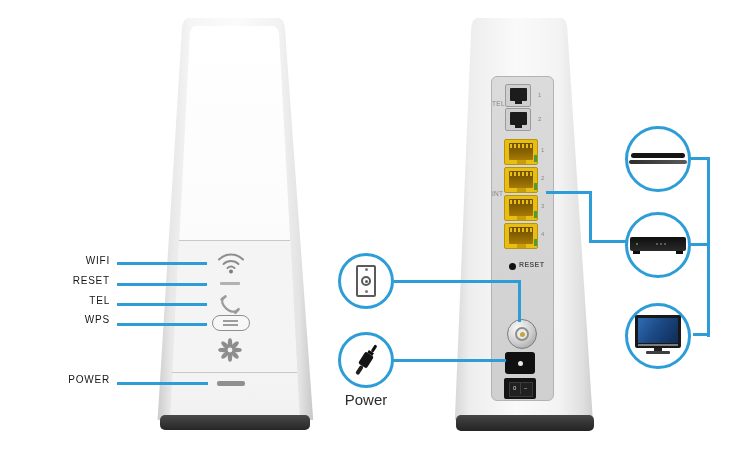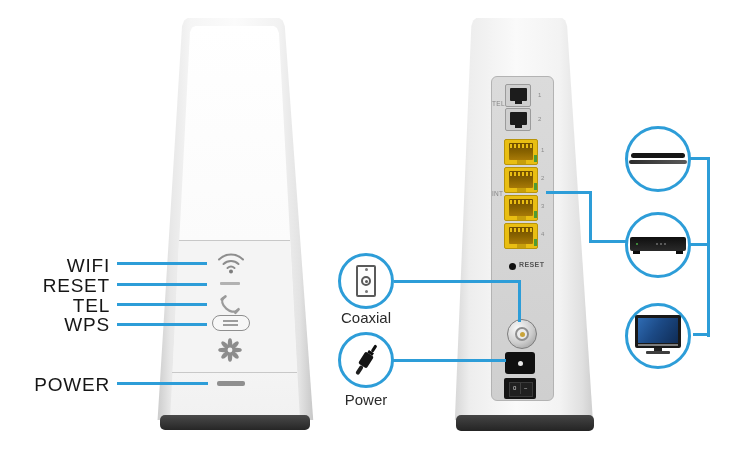--- a/index.html
+++ b/index.html
@@ -18,21 +18,21 @@
     clip-path:polygon(8.2% 0,91% 0,96.3% 100%,3.4% 100%);}
   .fd-div{background:#c8c8c8;height:1.5px;}
   .fd-base{left:160px;top:415px;width:150px;height:15px;border-radius:5px;
     background:linear-gradient(180deg,#4a4a4a,#262626);}
   .led-dash{background:#b2b2b2;border-radius:1px;}
   .wps-pill{left:212px;top:315px;width:38px;height:16px;border:1.5px solid #8f8f8f;border-radius:9px;
     background:#f7f7f7;box-sizing:border-box;}
   .wps-bar{position:absolute;left:10px;width:15px;height:1.8px;background:#9d9d9d;}
   .power-dash{left:217px;top:381px;width:28px;height:4.5px;background:#8f8f8f;border-radius:2px;}
   
-  .flabel{left:28px;width:82px;text-align:right;font-size:19px;font-weight:500;
+  .flabel{left:28px;width:82px;text-align:right;font-size:10px;font-weight:500;
     letter-spacing:.8px;color:#161616;}
   .lead{height:3px;}
   
   .bd-body{left:452px;top:18px;width:143px;height:402px;
     background:linear-gradient(90deg,#d3d3d3 0%,#ededed 12%,#fafafa 45%,#f3f3f3 75%,#e0e0e0 91%,#cbcbcb 100%);
     clip-path:polygon(2% 100%,13.5% 2%,14.8% .6%,17% 0,77% 0,79.2% .6%,80.5% 2%,98.5% 100%);}
   .bd-base{left:456px;top:415px;width:138px;height:16px;border-radius:5px;
     background:linear-gradient(180deg,#454545,#242424);}
   .bd-panel{left:491px;top:76px;width:63px;height:325px;border:1px solid #b3b3b3;border-radius:6px;
     background:linear-gradient(180deg,#dbdbdb,#cfcfcf);box-sizing:border-box;}
@@ -224,21 +224,20 @@
     <div class="abs bl" style="left:393px;top:359px;width:113px;height:3px;"></div>
   </div>
 
   <div class="grp">
     <div class="abs bcirc" style="left:338px;top:253px;width:56px;height:56px;"></div>
     <div class="abs plate"></div>
     <div class="abs plate-ring"></div>
     <div class="abs plate-dot"></div>
     <div class="abs plate-screw" style="left:364.5px;top:268px;"></div>
     <div class="abs plate-screw" style="left:364.5px;top:290px;"></div>
-    <div class="abs clabel" style="left:326px;top:309px;">Coaxial</div>
 
     <div class="abs bcirc" style="left:338px;top:332px;width:56px;height:56px;"></div>
     <div class="abs plug">
       <div class="plug-tip"></div>
       <div class="plug-collar"></div>
       <div class="plug-body"></div>
       <div class="plug-cable"></div>
     </div>
     <div class="abs clabel" style="left:326px;top:391px;">Power</div>
   </div>

